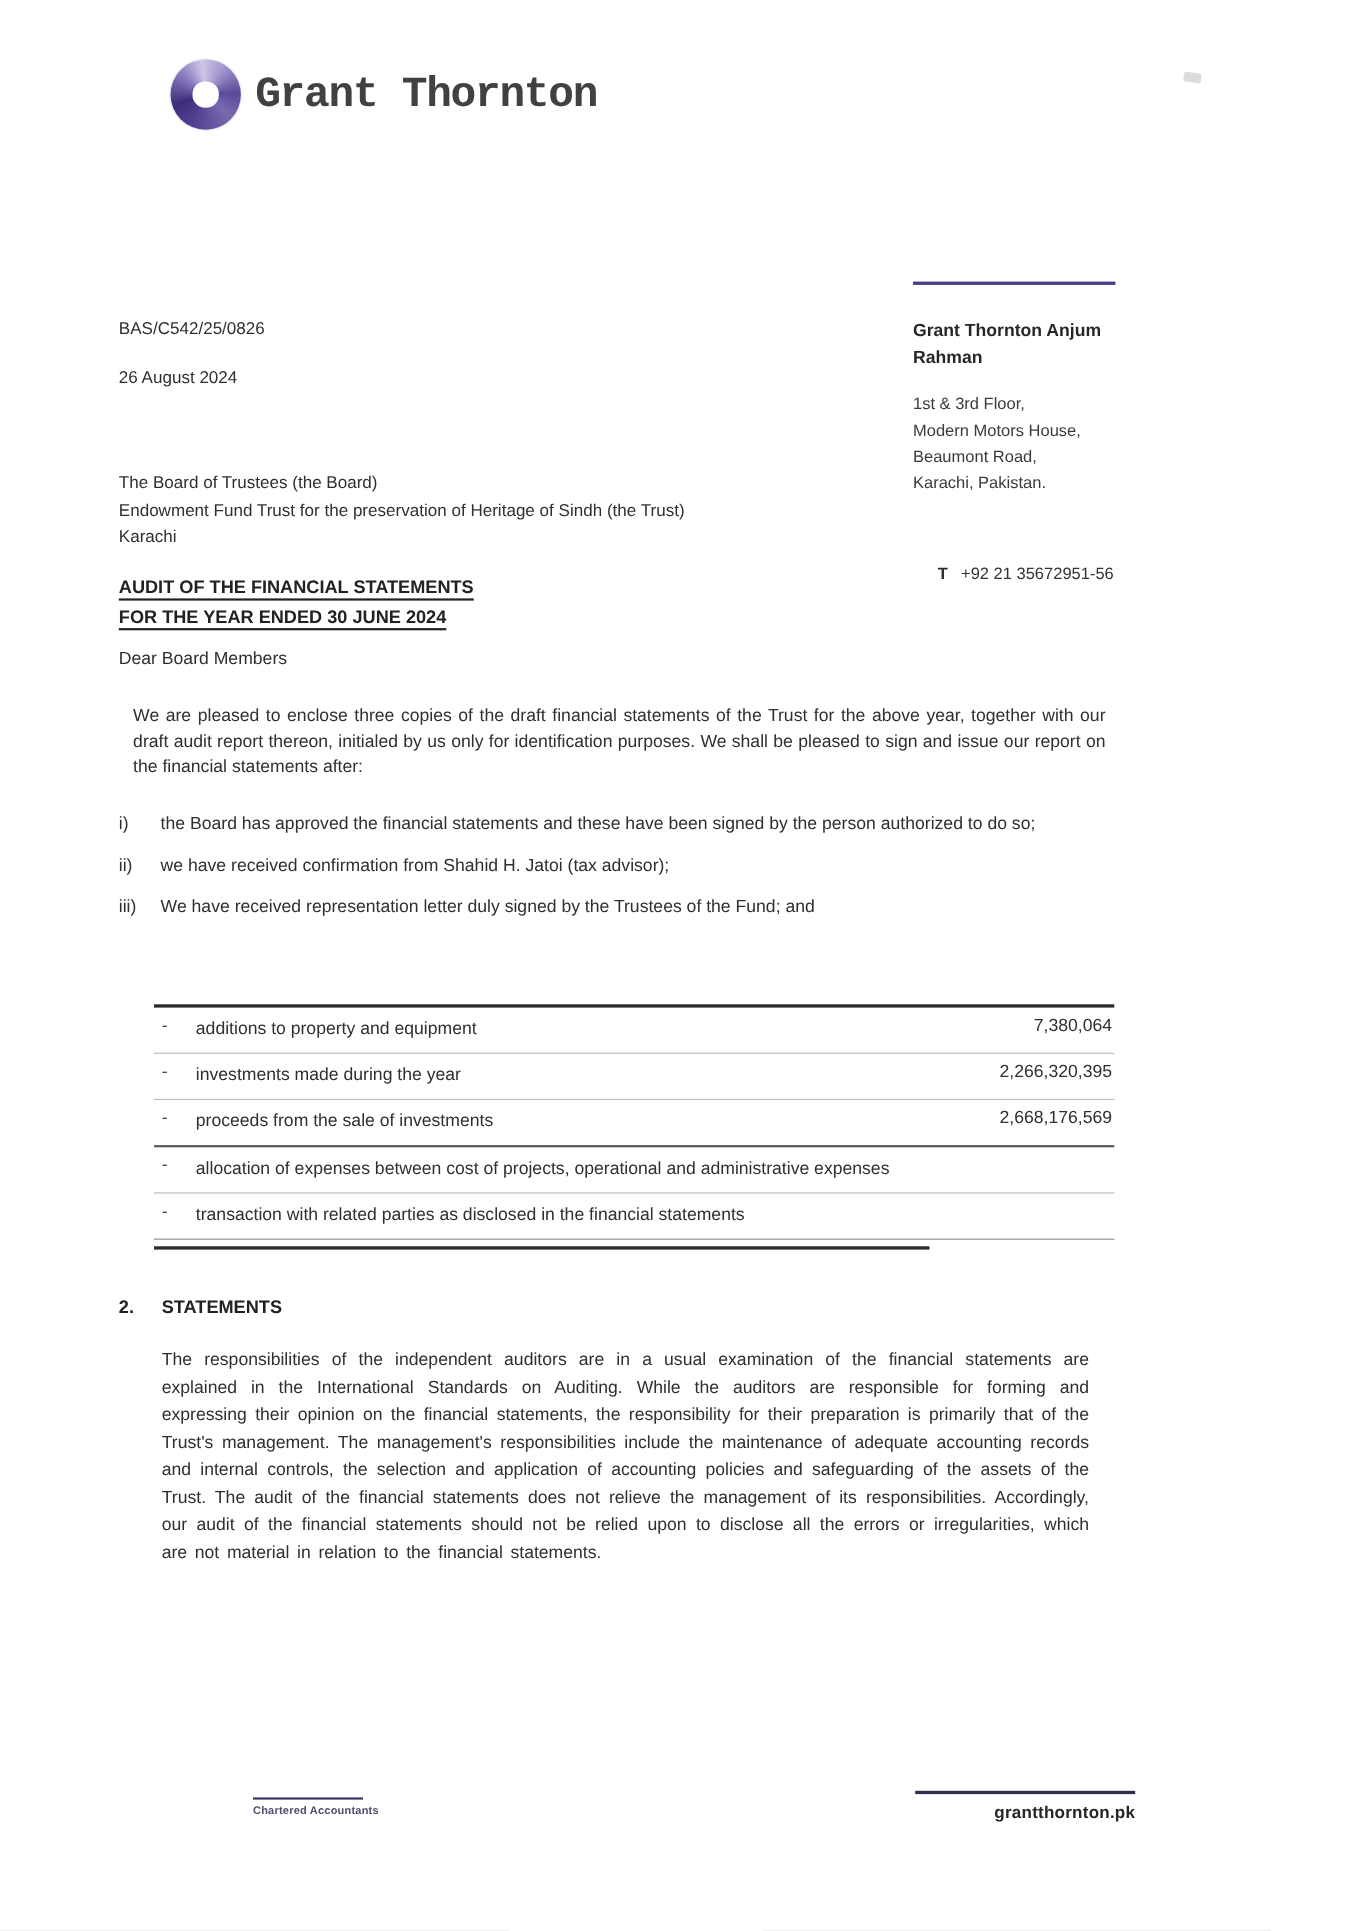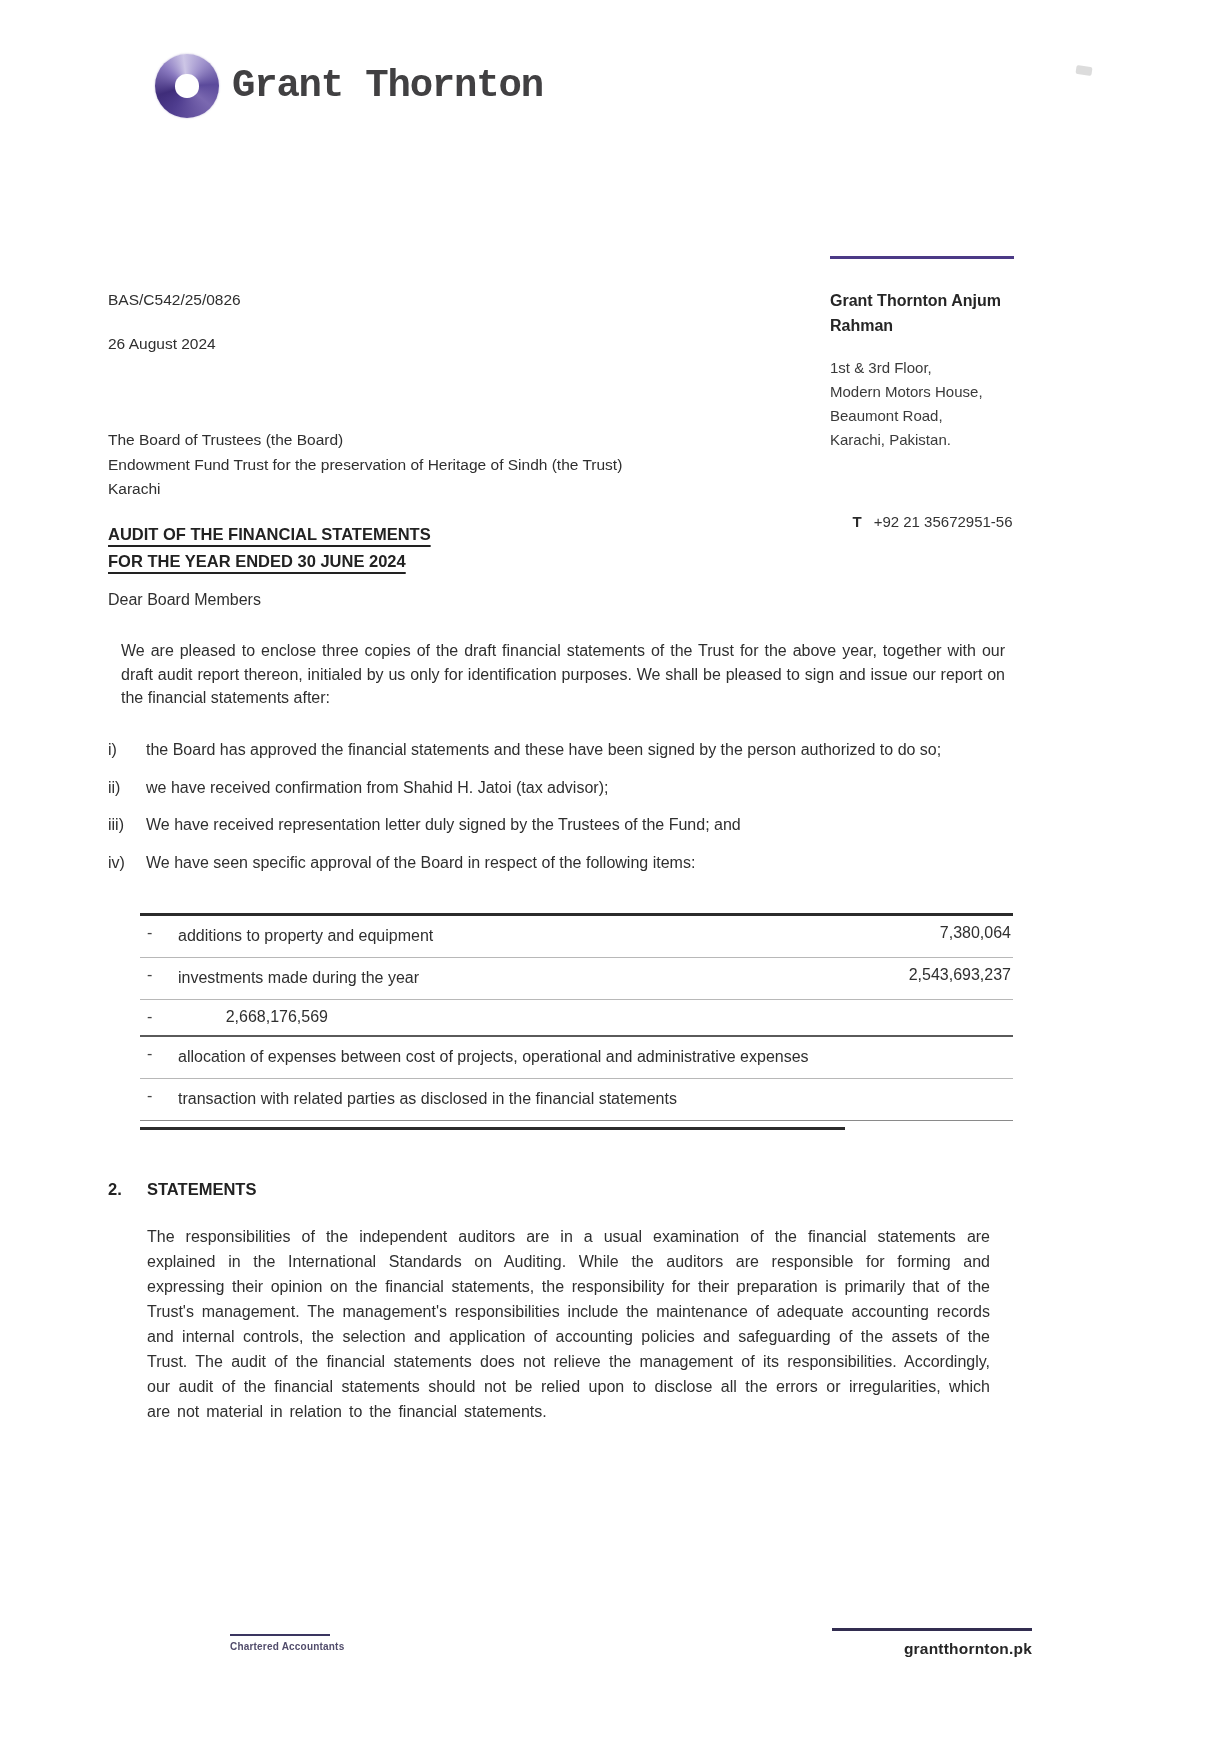--- a/index.html
+++ b/index.html
@@ -117,42 +117,39 @@
       <div class="ctext">the Board has approved the financial statements and these have been signed by the person authorized to do so;</div>
     </div>
     <div class="cond">
       <div class="marker">ii)</div>
       <div class="ctext">we have received confirmation from Shahid H. Jatoi (tax advisor);</div>
     </div>
     <div class="cond">
       <div class="marker">iii)</div>
       <div class="ctext">We have received representation letter duly signed by the Trustees of the Fund; and</div>
     </div>
-    <div class="cond">
-      <div class="marker">iv)</div>
-      <div class="ctext">We have seen specific approval of the Board in respect of the following items:</div>
-    </div>
   </div>
 
   <div class="tbl">
 
     <div class="trow">
       <div class="dash">-</div>
       <div class="desc">additions to property and equipment</div>
       <div class="amt">7,380,064</div>
     </div>
 
     <div class="trow">
       <div class="dash">-</div>
       <div class="desc">investments made during the year</div>
-      <div class="amt">2,543,693,237</div>
+      <div class="amt">2,266,320,395</div>
     </div>
 
     <div class="trow sep-strong">
       <div class="dash">-</div>
+      <div class="desc">proceeds from the sale of investments</div>
       <div class="amt">2,668,176,569</div>
     </div>
 
     <div class="trow">
       <div class="dash">-</div>
       <div class="desc">allocation of expenses between cost of projects, operational and administrative expenses</div>
       <div class="amt"></div>
     </div>
 
     <div class="trow last">

